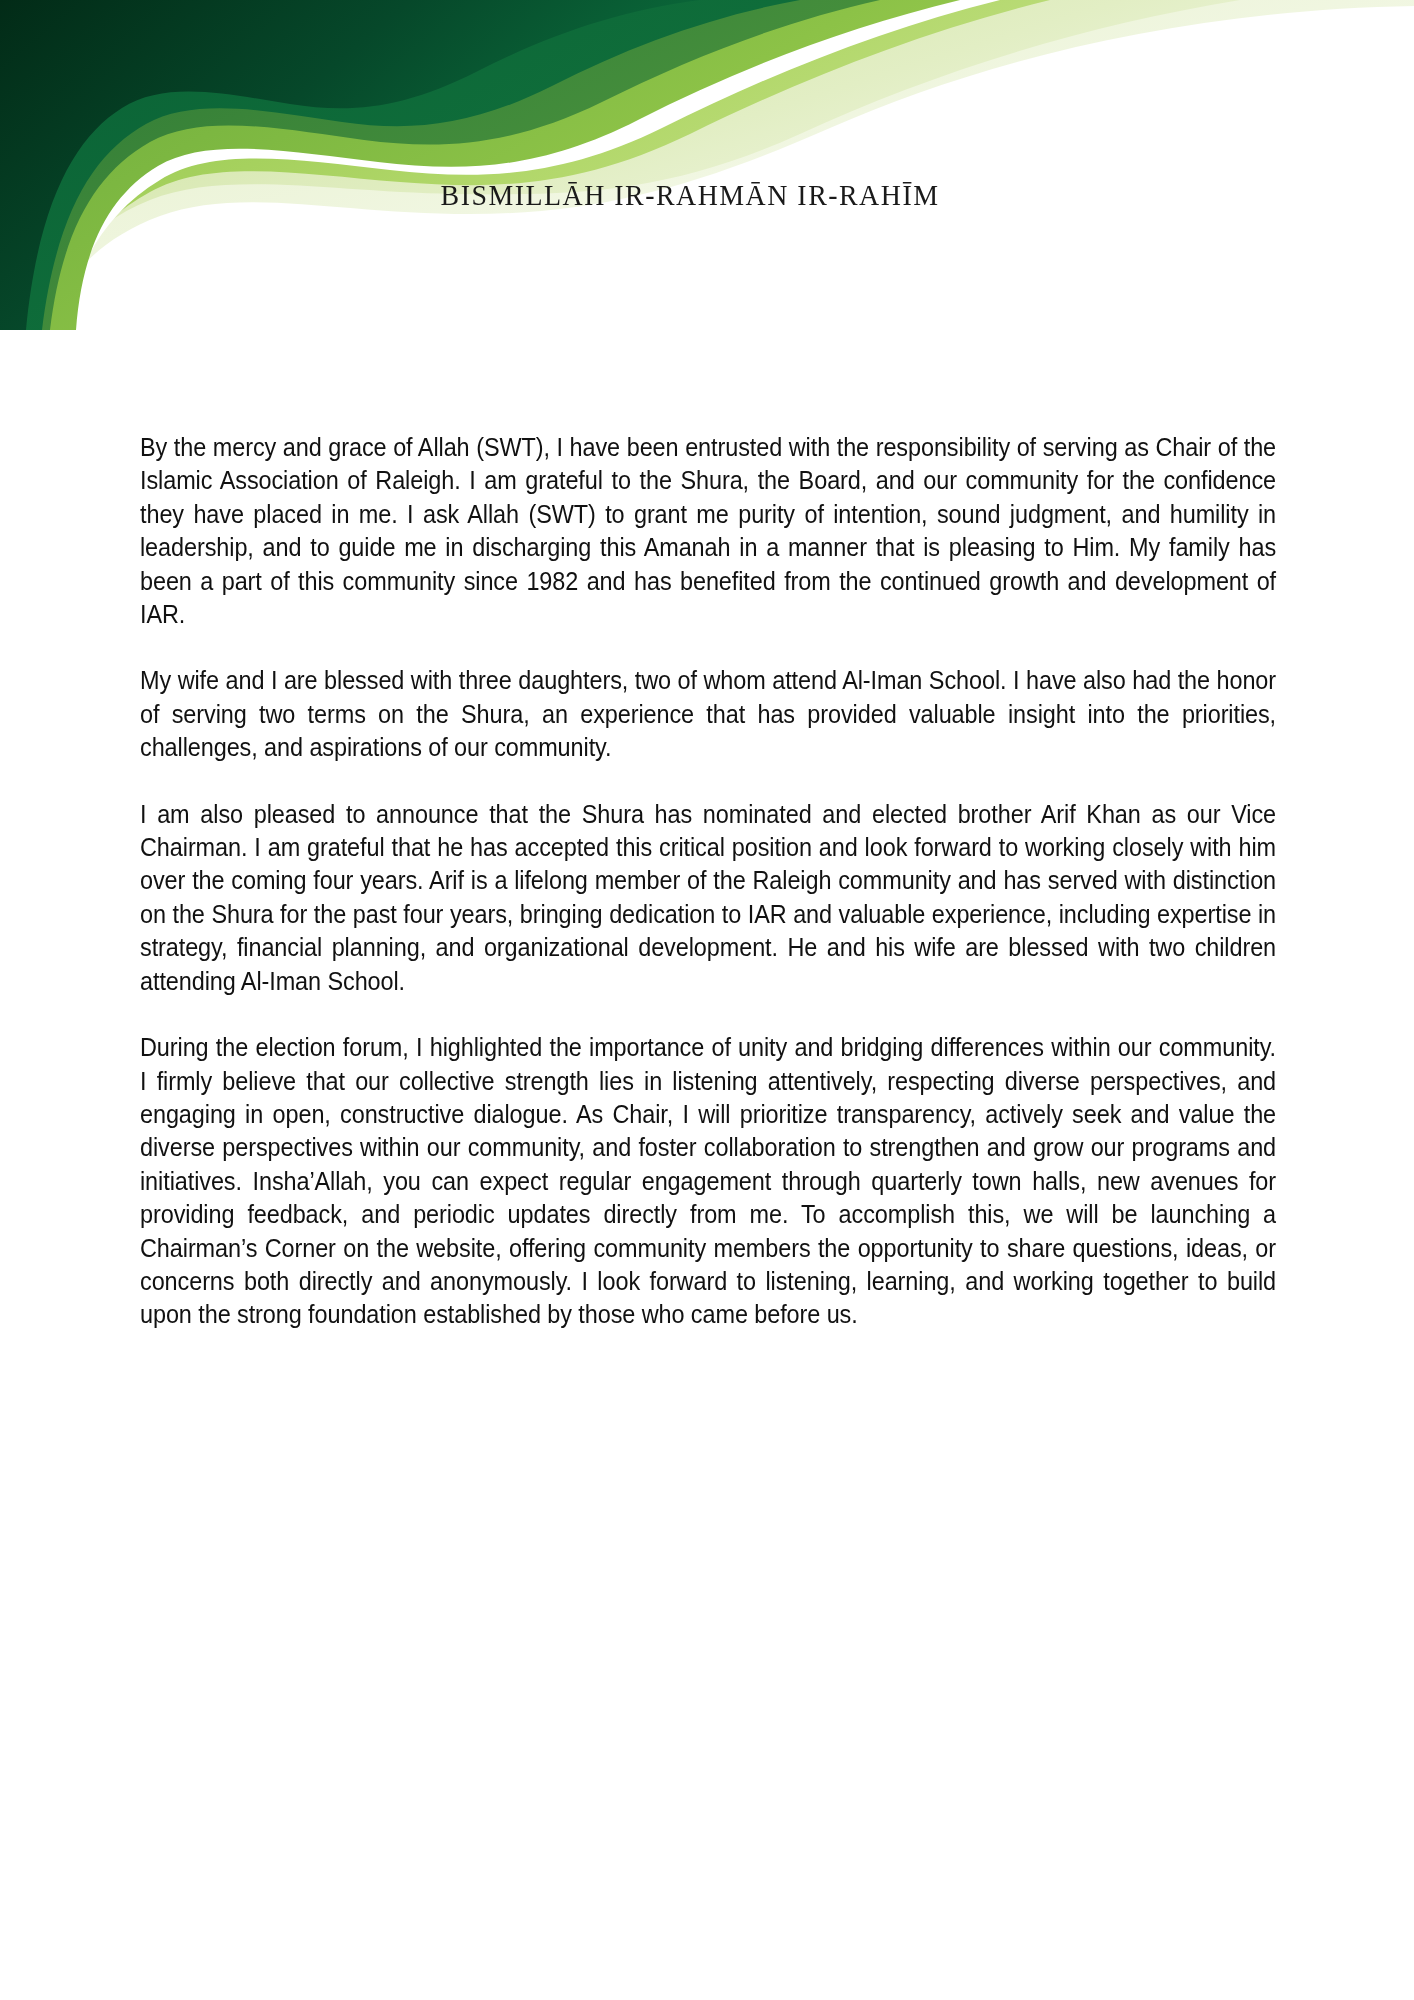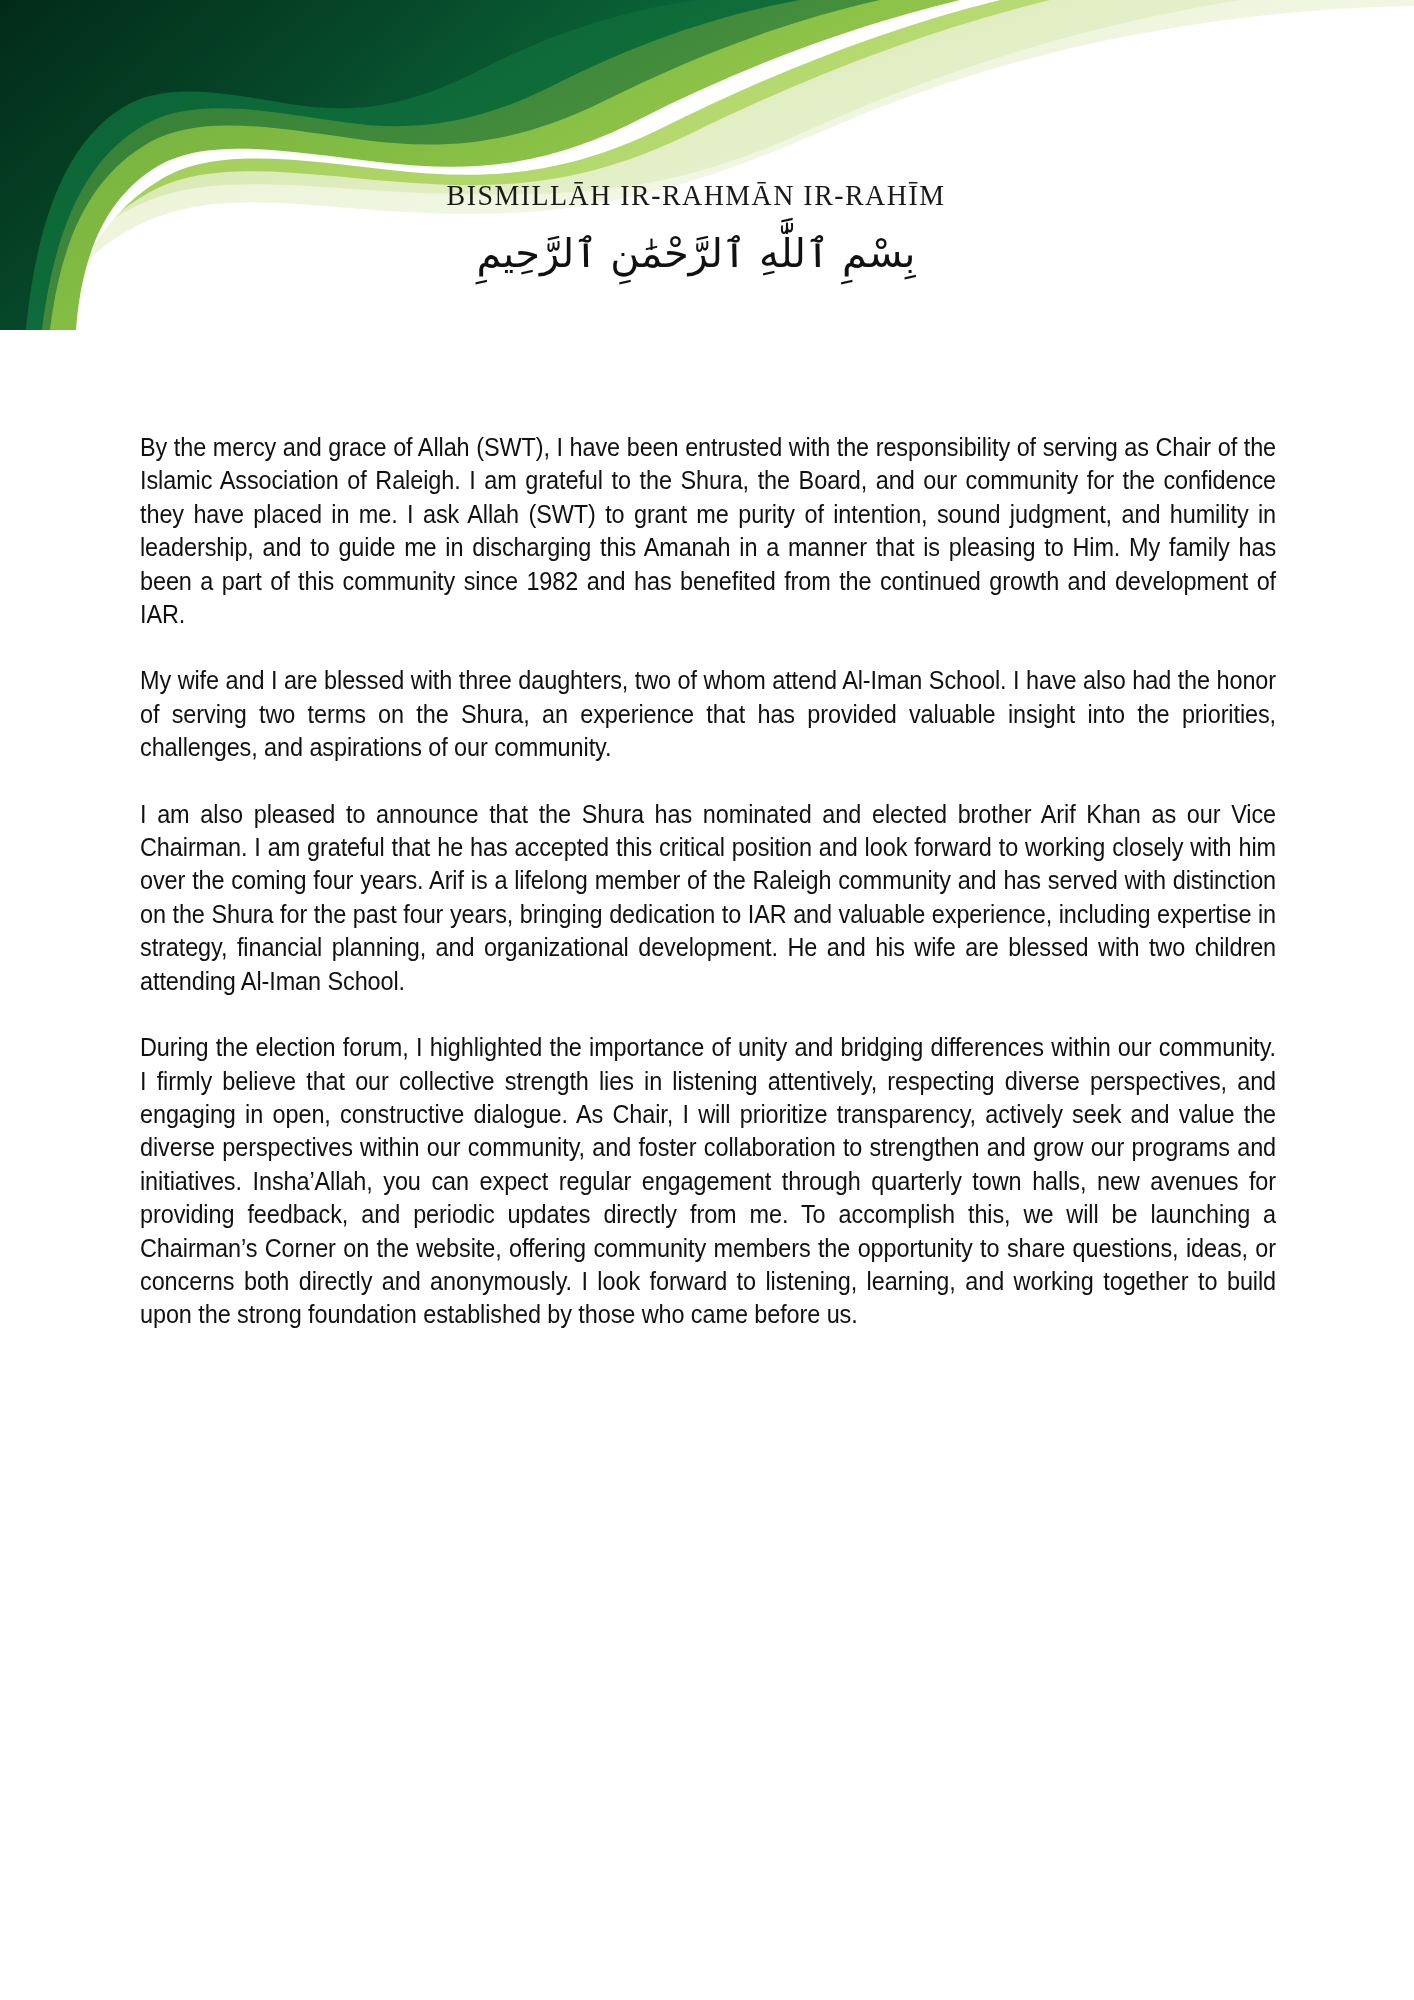--- a/index.html
+++ b/index.html
@@ -23,21 +23,21 @@
     left: 0;
     width: 1414px;
     height: 330px;
     pointer-events: none;
   }
 
   
   .header-block {
     position: absolute;
     top: 178px;
-    left: 7px;
+    left: 1px;
     width: 1378px;
     text-align: center;
   }
   #bismillah-title {
     font-family: "Liberation Serif", "DejaVu Serif", serif;
     font-size: 30px;
     letter-spacing: 1.6px;
     color: #1a1a1a;
     font-weight: 400;
     line-height: 1.1;
@@ -177,23 +177,20 @@
   <path fill="url(#gDarkest)" d="M0,0 L700,0
            C620,10 546,36 476,72
            C404,108 352,114 290,104
            C228,94 166,80 122,108
            C74,138 38,204 26,330
            L0,330 Z"></path>
 </svg>
 
 <div class="header-block">
   <div id="bismillah-title">BISMILLĀH IR-RAHMĀN IR-RAHĪM</div>
-  <div id="bismillah-arabic-wrap">
-    <div id="bismillah-arabic">بِسْمِ ٱللَّٰهِ ٱلرَّحْمَٰنِ ٱلرَّحِيمِ</div>
-  </div>
 </div>
 
 <div id="letter-body">
   <p class="letter-paragraph">By the mercy and grace of Allah (SWT), I have been entrusted with the responsibility of serving as Chair of the Islamic Association of Raleigh. I am grateful to the Shura, the Board, and our community for the confidence they have placed in me. I ask Allah (SWT) to grant me purity of intention, sound judgment, and humility in leadership, and to guide me in discharging this Amanah in a manner that is pleasing to Him. My family has been a part of this community since 1982 and has benefited from the continued growth and development of IAR.</p>
   <p class="letter-paragraph">My wife and I are blessed with three daughters, two of whom attend Al-Iman School. I have also had the honor of serving two terms on the Shura, an experience that has provided valuable insight into the priorities, challenges, and aspirations of our community.</p>
   <p class="letter-paragraph">I am also pleased to announce that the Shura has nominated and elected brother Arif Khan as our Vice Chairman. I am grateful that he has accepted this critical position and look forward to working closely with him over the coming four years. Arif is a lifelong member of the Raleigh community and has served with distinction on the Shura for the past four years, bringing dedication to IAR and valuable experience, including expertise in strategy, financial planning, and organizational development. He and his wife are blessed with two children attending Al-Iman School.</p>
   <p class="letter-paragraph">During the election forum, I highlighted the importance of unity and bridging differences within our community. I firmly believe that our collective strength lies in listening attentively, respecting diverse perspectives, and engaging in open, constructive dialogue. As Chair, I will prioritize transparency, actively seek and value the diverse perspectives within our community, and foster collaboration to strengthen and grow our programs and initiatives. Insha’Allah, you can expect regular engagement through quarterly town halls, new avenues for providing feedback, and periodic updates directly from me. To accomplish this, we will be launching a Chairman’s Corner on the website, offering community members the opportunity to share questions, ideas, or concerns both directly and anonymously. I look forward to listening, learning, and working together to build upon the strong foundation established by those who came before us.</p>
 </div>
 
 </body></html>

